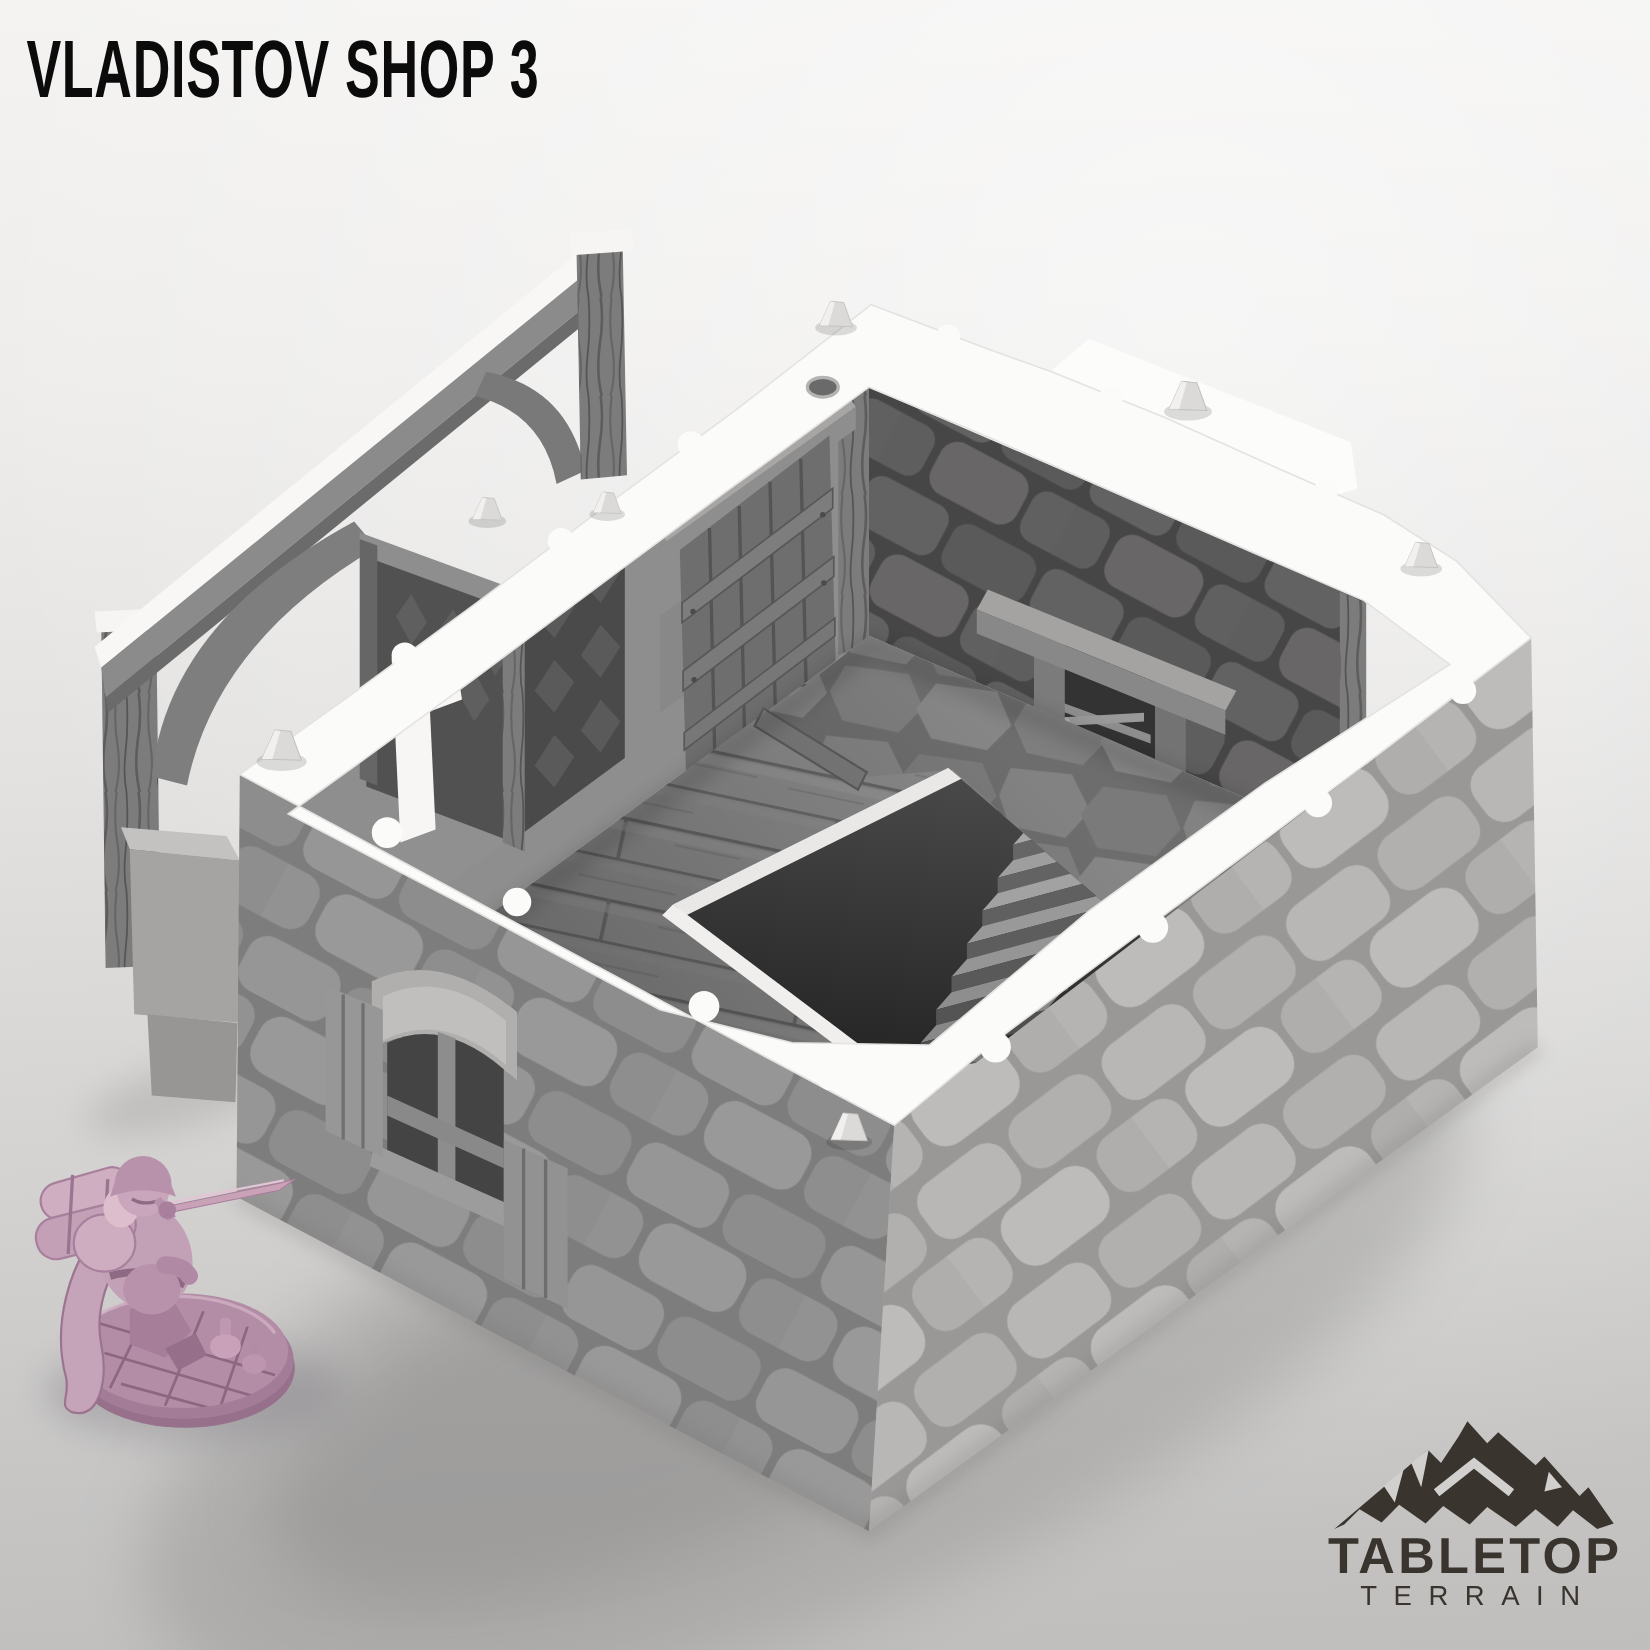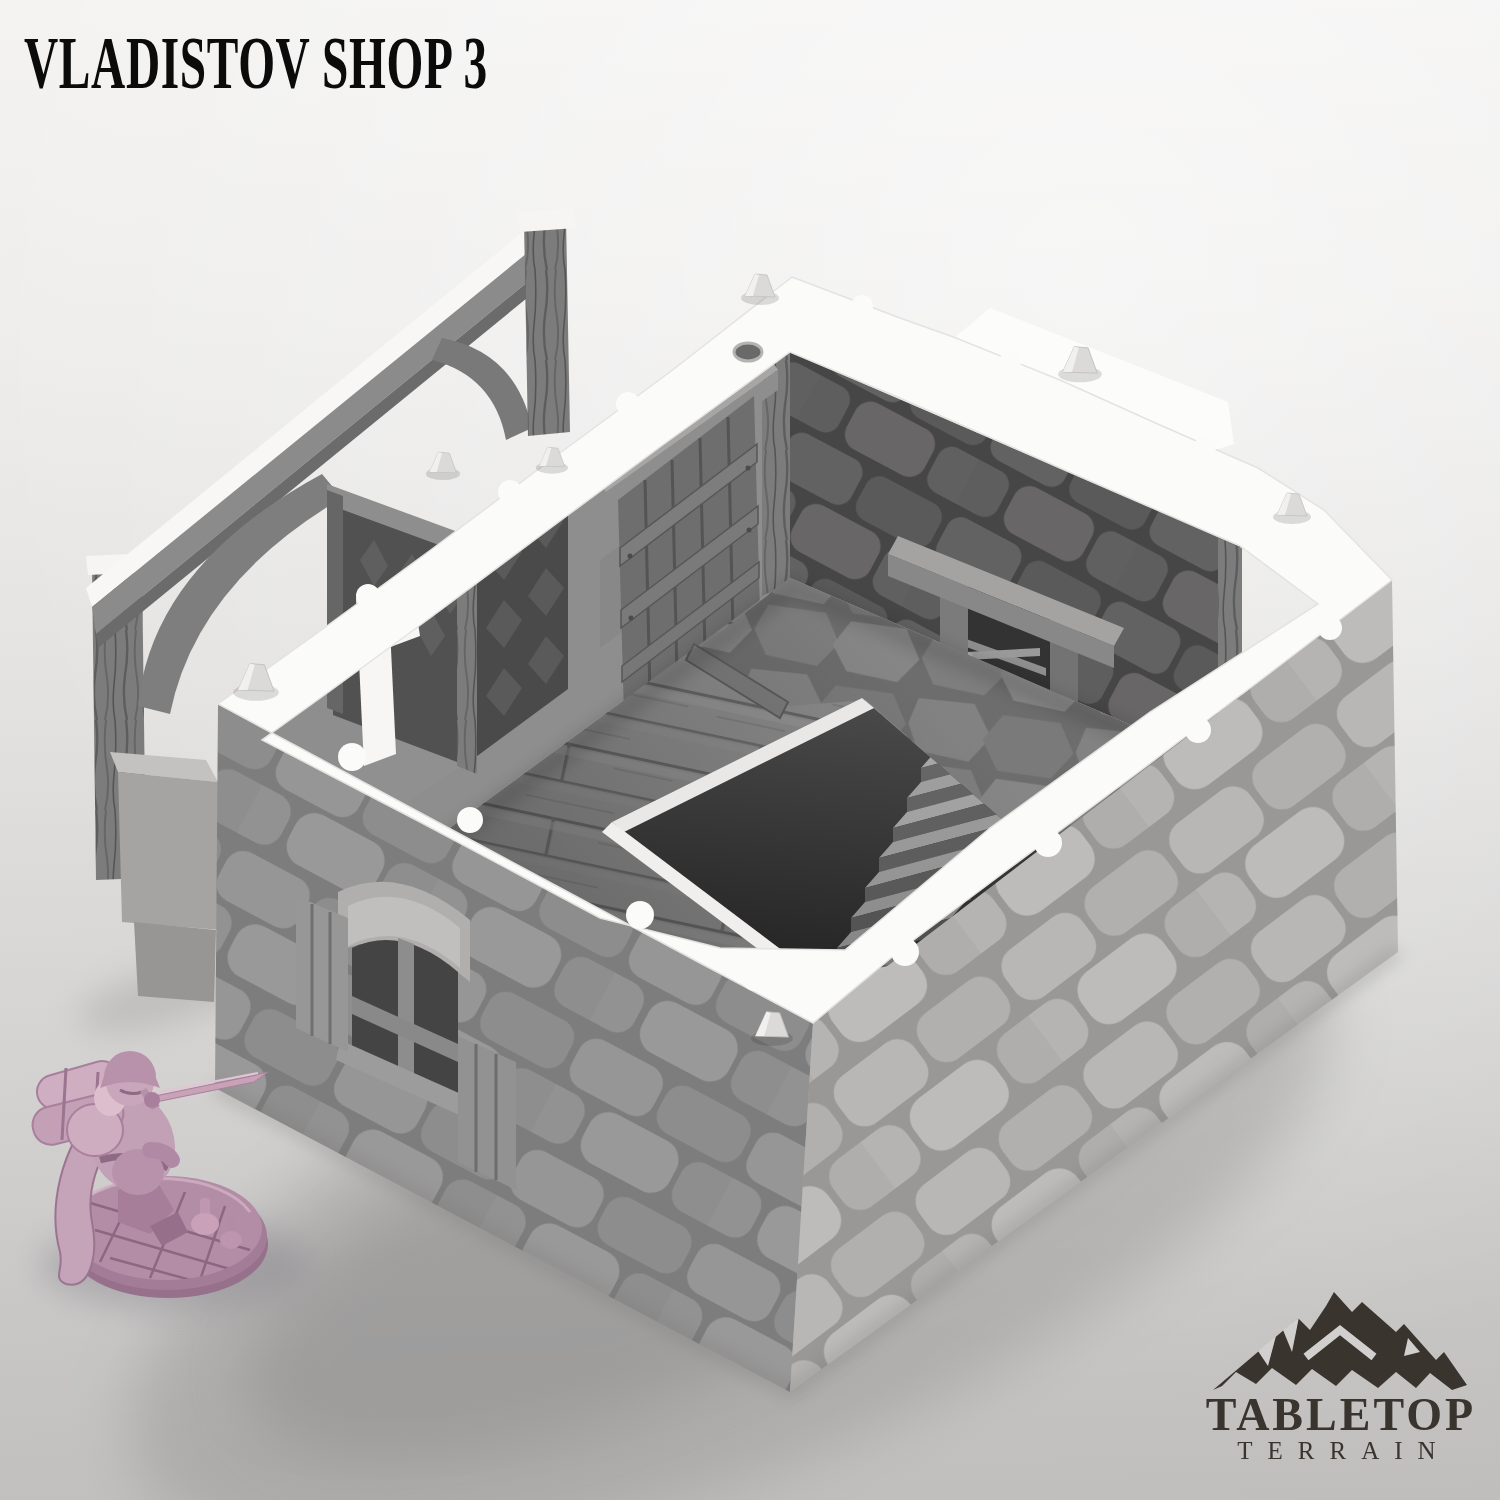--- a/index.html
+++ b/index.html
@@ -1,21 +1,21 @@
 <!DOCTYPE html>
 <html><head>
 <meta charset="utf-8">
 <style>
   html,body{margin:0;padding:0;background:#888;}
   .stage{
     position:relative;
     width:1500px;height:1500px;
     overflow:hidden;
     background:linear-gradient(178deg,#f4f3f2 0%,#eeedec 22%,#e3e2e1 45%,#d4d3d2 68%,#c6c5c4 88%,#bfbebd 100%);
-    font-family:Liberation Serif, serif;
+    font-family:Liberation Sans, sans-serif;
   }
   svg{position:absolute;left:0;top:0;}
   text{user-select:none;}
 </style>
 </head>
 <body>
 
 <div class="stage">
 <svg width="1500" height="1500" viewBox="0 0 1500 1500">
 

